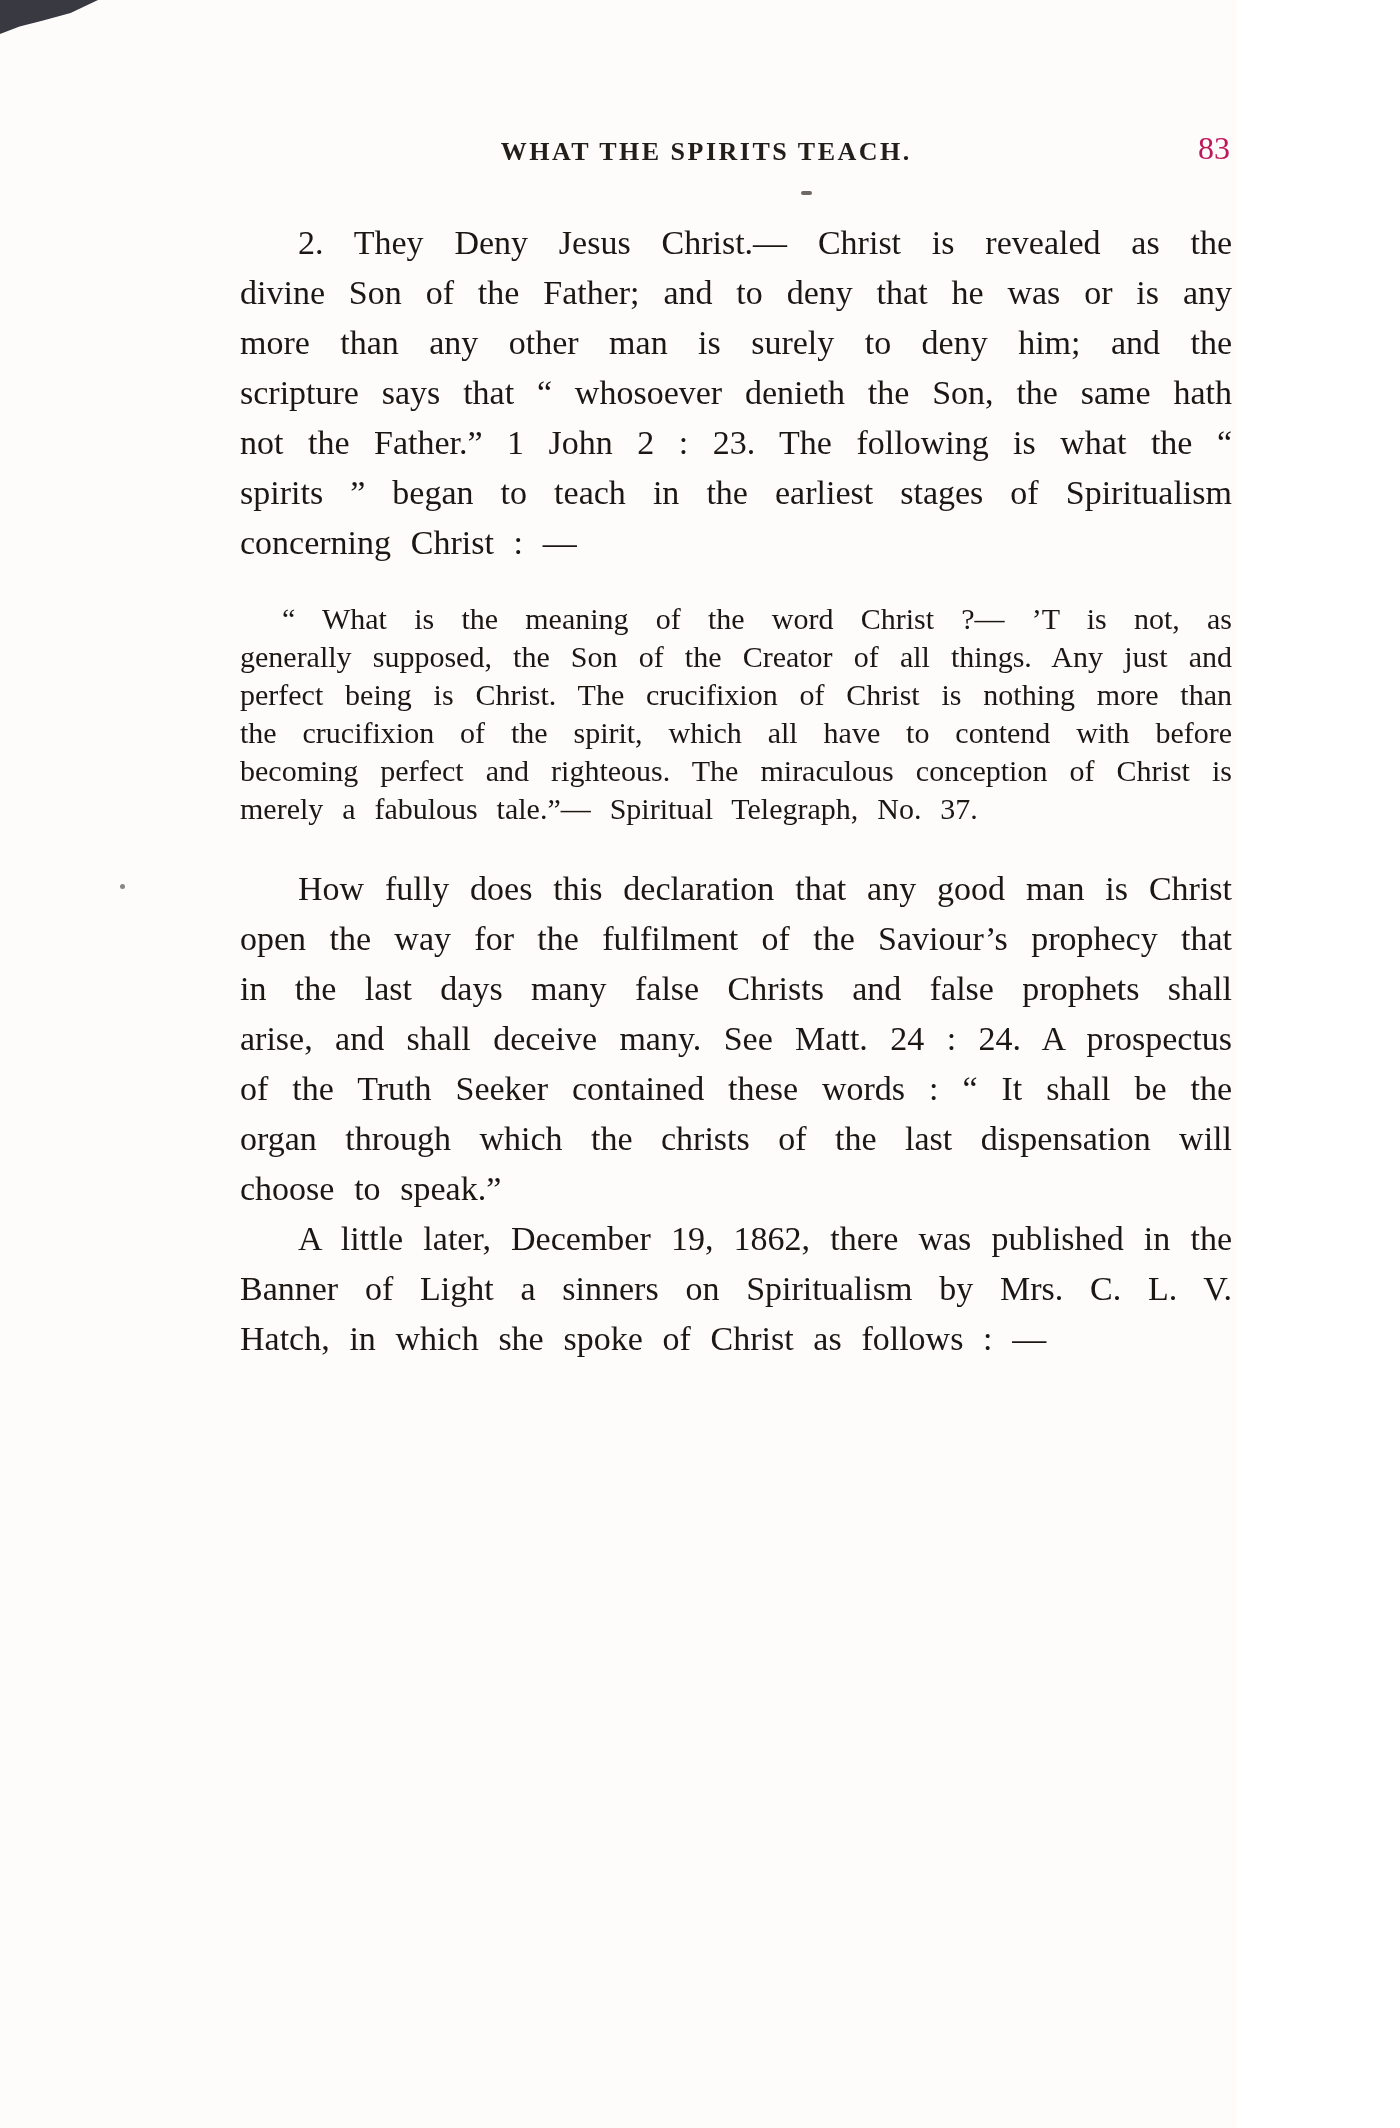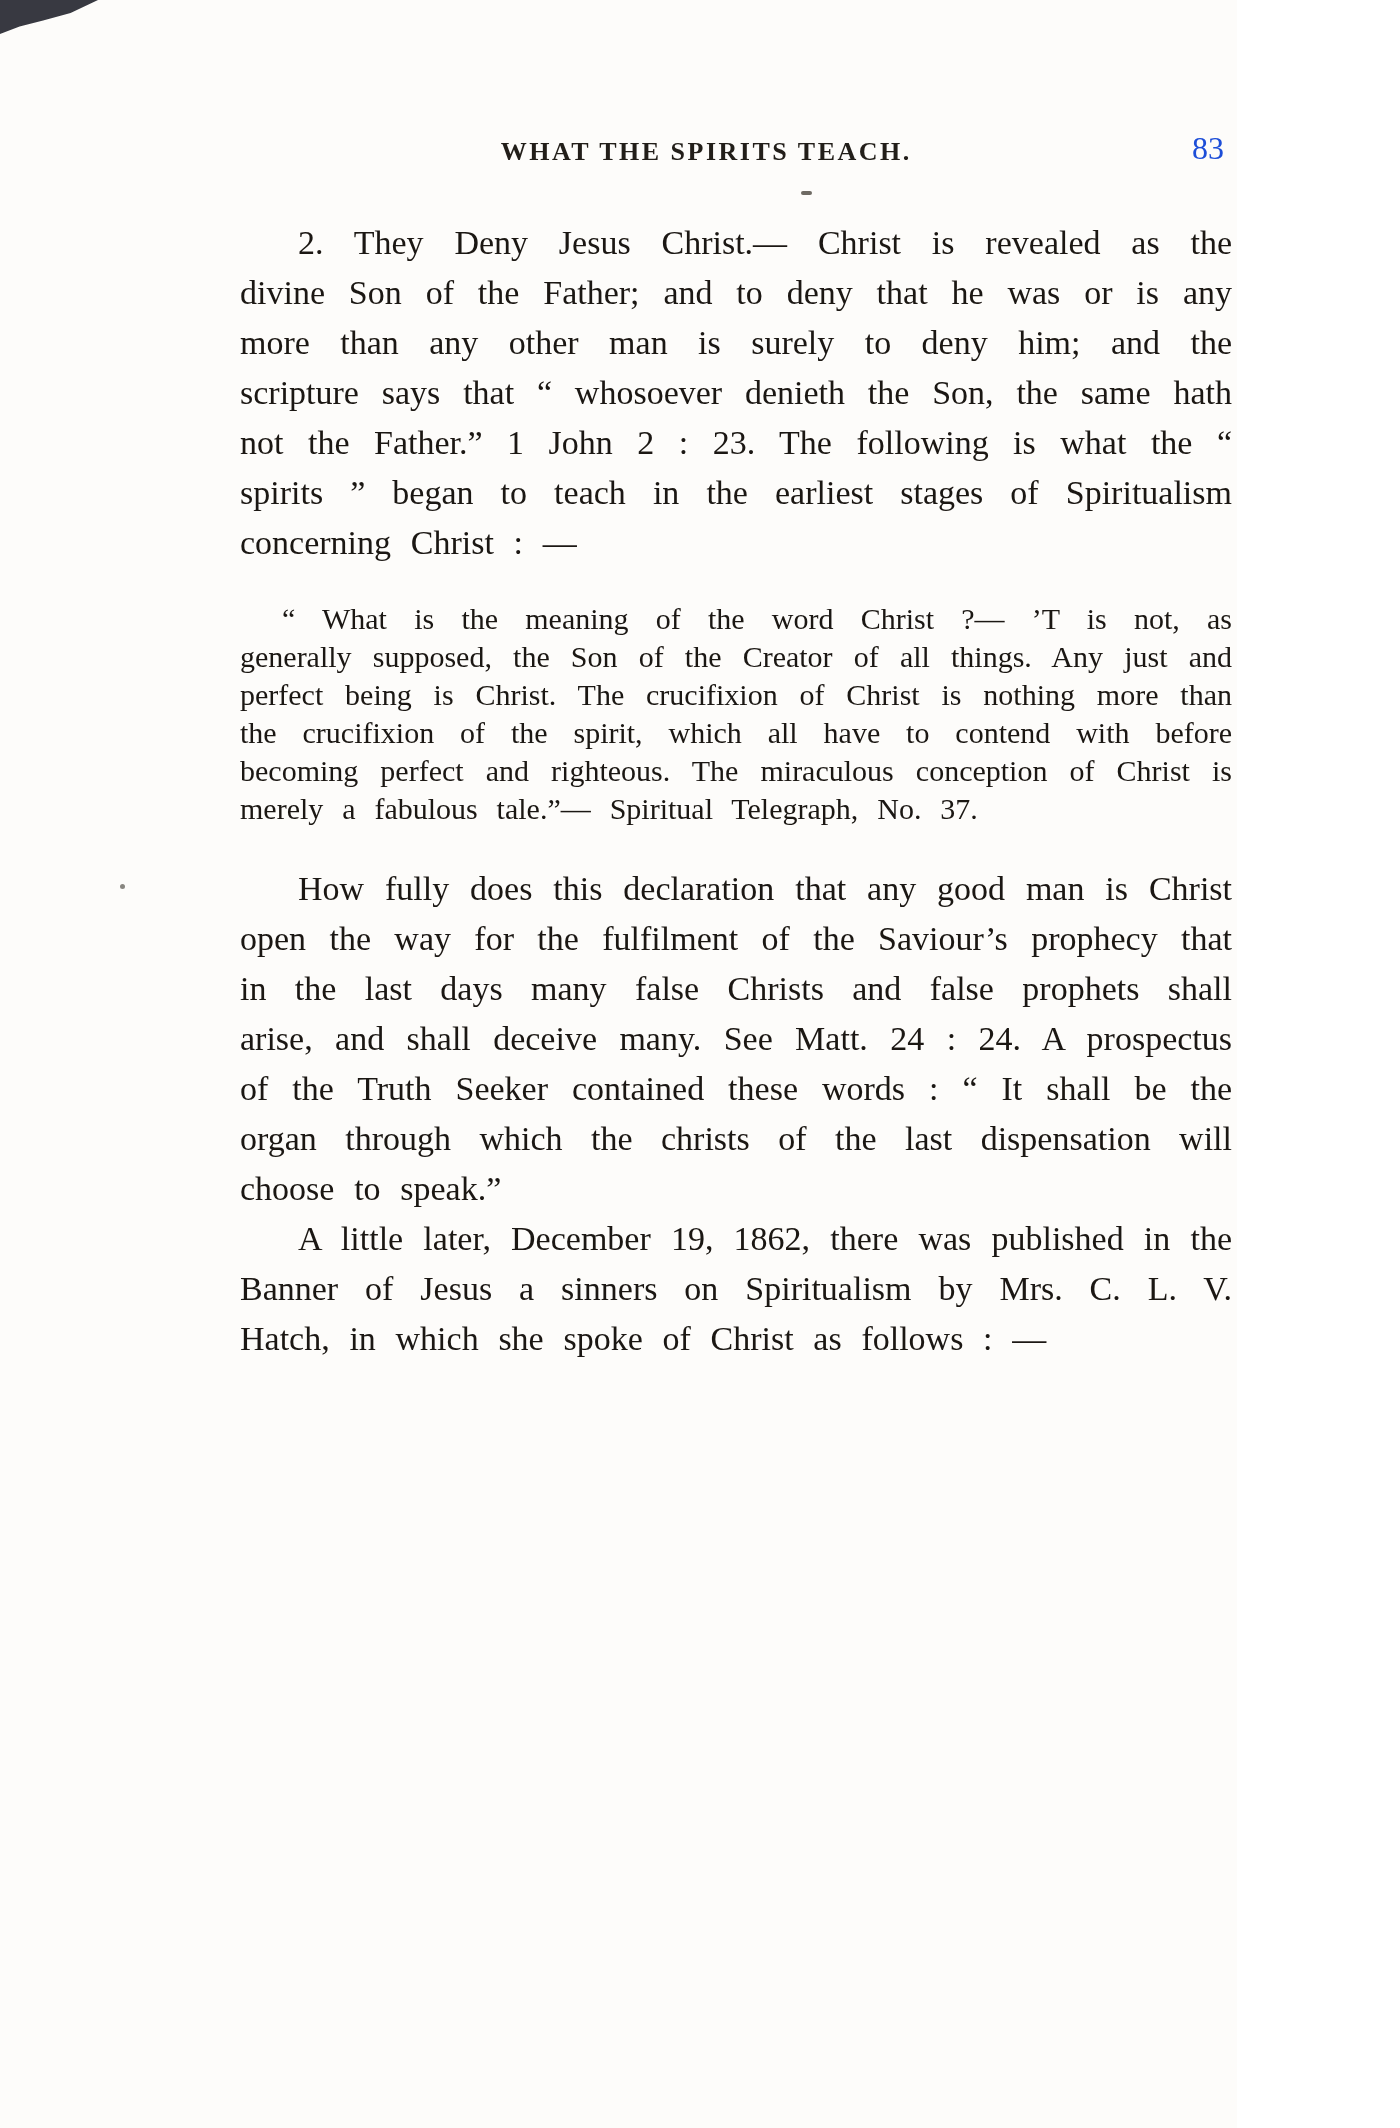--- a/index.html
+++ b/index.html
@@ -58,24 +58,24 @@
     transform: translateX(-50%);
     top: 7px;
     font-size: 26px;
     font-weight: 700;
     letter-spacing: 2.5px;
     white-space: nowrap;
     color: #221e19;
   }
   .page-number {
     position: absolute;
-    right: 8px;
+    right: 2px;
     top: 0;
     font-size: 32px;
-    color: #1d4ed8;
+    color: #be185d;
   }
   .body-text { margin-top: 40px; }
   .body-text p {
     margin: 0;
     text-align: justify;
   }
   p.body {
     font-size: 34px;
     line-height: 50px;
     word-spacing: .33em;
@@ -106,18 +106,18 @@
     <div class="running-header">
       <span class="running-title">WHAT THE SPIRITS TEACH.</span>
       <span class="page-number">83</span>
     </div>
 
     <div class="body-text">
 
         <p class="body indent"><span>2. </span><span class="italic">They Deny Jesus Christ.</span><span>— Christ is revealed as the divine Son of the Father; and to deny that he was or is any more than any other man is surely to deny him; and the scripture says that “ whosoever denieth the Son, the same hath not the Father.” 1 John 2 : 23.  The following is what the “ spirits ” began to teach in the earliest stages of Spiritualism concerning Christ : —</span></p>
         <p class="quote indent"><span>“ What is the meaning of the word Christ ?— ’T is not, as generally supposed, the Son of the Creator of all things.  Any just and perfect being is Christ.  The crucifixion of Christ is nothing more than the crucifixion of the spirit, which all have to contend with before becoming perfect and righteous.  The miraculous conception of Christ is merely a fabulous tale.”— </span><span class="italic">Spiritual Telegraph, No. 37.</span></p>
         <p class="body indent"><span>How fully does this declaration that any good man is Christ open the way for the fulfilment of the Saviour’s prophecy that in the last days many false Christs and false prophets shall arise, and shall deceive many.  See Matt. 24 : 24.  A prospectus of the </span><span class="italic">Truth Seeker</span><span> contained these words : “ It shall be the organ through which the christs of the last dispensation will choose to speak.”</span></p>
-        <p class="body indent"><span>A little later, December 19, 1862, there was published in the </span><span class="italic">Banner of Jesus</span><span> a sinners on Spiritualism by Mrs. C. L. V. Hatch, in which she spoke of Christ as follows : —</span></p>
+        <p class="body indent"><span>A little later, December 19, 1862, there was published in the </span><span class="italic">Banner of Light</span><span> a sinners on Spiritualism by Mrs. C. L. V. Hatch, in which she spoke of Christ as follows : —</span></p>
       </div>
 
   </div>
 
 </div>
 
 </body></html>

